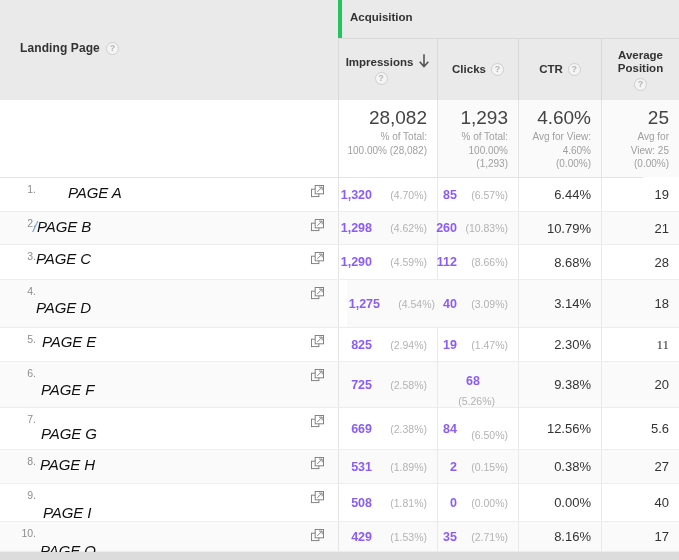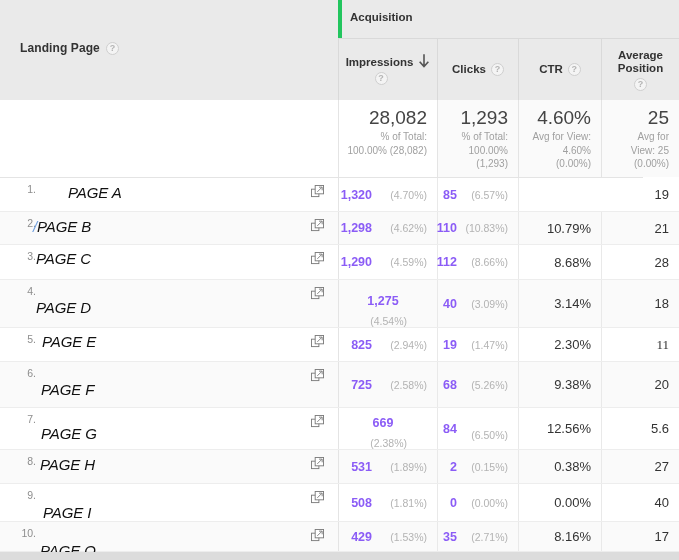--- a/index.html
+++ b/index.html
@@ -353,20 +353,23 @@
         </div>
         <div class="metrics">
           <div class="cell" style="left:0px; width:99px;">
             <span class="val">1,320</span>
             <span class="pct">(4.70%)</span>
           </div>
           <div class="cell" style="left:99px; width:81px;">
             <span class="val">85</span>
             <span class="pct" style="min-width:44px;">(6.57%)</span>
           </div>
+          <div class="cell" style="left:180px; width:83px;">
+            <span class="val plain">6.44%</span>
+          </div>
           <div class="cell" style="left:263px; width:77px;">
             <span class="val plain">19</span>
           </div>
         </div>
       </div>
       <div class="row even" style="top: 34px; height: 33px;">
         <div class="dim-cell">
           <span class="row-index">2.</span>
           <span class="page-label" style="left:33px; top:6px;"><span class="slash">/</span>PAGE B</span>
           <span class="ext-icon"><svg viewBox="0 0 14 14" width="13" height="13">
@@ -375,21 +378,21 @@
               <path d="M6.8 7.4 L11.6 2.6" stroke="currentColor" stroke-width="1" fill="none"></path>
               <path d="M8.6 2.3 L12 2.3 L12 5.7" stroke="currentColor" stroke-width="1" fill="none"></path>
             </svg></span>
         </div>
         <div class="metrics">
           <div class="cell" style="left:0px; width:99px;">
             <span class="val">1,298</span>
             <span class="pct">(4.62%)</span>
           </div>
           <div class="cell" style="left:99px; width:81px;">
-            <span class="val">110</span>
+            <span class="val">260</span>
             <span class="pct" style="min-width:44px;">(10.83%)</span>
           </div>
           <div class="cell" style="left:180px; width:83px;">
             <span class="val plain">10.79%</span>
           </div>
           <div class="cell" style="left:263px; width:77px;">
             <span class="val plain">21</span>
           </div>
         </div>
       </div>
@@ -426,21 +429,21 @@
           <span class="row-index">4.</span>
           <span class="page-label" style="left:36px; top:19px;">PAGE D</span>
           <span class="ext-icon"><svg viewBox="0 0 14 14" width="13" height="13">
               <rect x="0.5" y="4.5" width="8" height="8" fill="none" stroke="currentColor" stroke-width="1"></rect>
               <rect x="4.5" y="0.5" width="9" height="9" fill="#ffffff" stroke="currentColor" stroke-width="1"></rect>
               <path d="M6.8 7.4 L11.6 2.6" stroke="currentColor" stroke-width="1" fill="none"></path>
               <path d="M8.6 2.3 L12 2.3 L12 5.7" stroke="currentColor" stroke-width="1" fill="none"></path>
             </svg></span>
         </div>
         <div class="metrics">
-          <div class="cell" style="left:0px; width:99px;flex-direction:column;">
+          <div class="cell" style="left:8px; width:99px;">
             <span class="val">1,275</span>
             <span class="pct">(4.54%)</span>
           </div>
           <div class="cell" style="left:99px; width:81px;">
             <span class="val">40</span>
             <span class="pct" style="min-width:44px;">(3.09%)</span>
           </div>
           <div class="cell" style="left:180px; width:83px;">
             <span class="val plain">3.14%</span>
           </div>
@@ -486,21 +489,21 @@
               <rect x="4.5" y="0.5" width="9" height="9" fill="#ffffff" stroke="currentColor" stroke-width="1"></rect>
               <path d="M6.8 7.4 L11.6 2.6" stroke="currentColor" stroke-width="1" fill="none"></path>
               <path d="M8.6 2.3 L12 2.3 L12 5.7" stroke="currentColor" stroke-width="1" fill="none"></path>
             </svg></span>
         </div>
         <div class="metrics">
           <div class="cell" style="left:0px; width:99px;">
             <span class="val">725</span>
             <span class="pct">(2.58%)</span>
           </div>
-          <div class="cell" style="left:99px; width:81px;">
+          <div class="cell" style="left:99px; width:81px;flex-direction:column;">
             <span class="val">68</span>
             <span class="pct" style="min-width:44px;">(5.26%)</span>
           </div>
           <div class="cell" style="left:180px; width:83px;">
             <span class="val plain">9.38%</span>
           </div>
           <div class="cell" style="left:263px; width:77px;">
             <span class="val plain">20</span>
           </div>
         </div>
@@ -510,21 +513,21 @@
           <span class="row-index">7.</span>
           <span class="page-label" style="left:41px; top:17px;">PAGE G</span>
           <span class="ext-icon"><svg viewBox="0 0 14 14" width="13" height="13">
               <rect x="0.5" y="4.5" width="8" height="8" fill="none" stroke="currentColor" stroke-width="1"></rect>
               <rect x="4.5" y="0.5" width="9" height="9" fill="#ffffff" stroke="currentColor" stroke-width="1"></rect>
               <path d="M6.8 7.4 L11.6 2.6" stroke="currentColor" stroke-width="1" fill="none"></path>
               <path d="M8.6 2.3 L12 2.3 L12 5.7" stroke="currentColor" stroke-width="1" fill="none"></path>
             </svg></span>
         </div>
         <div class="metrics">
-          <div class="cell" style="left:0px; width:99px;flex-direction:column;">
+          <div class="cell" style="left:0px; width:99px;">
             <span class="val">669</span>
             <span class="pct">(2.38%)</span>
           </div>
           <div class="cell" style="left:99px; width:81px;">
             <span class="val">84</span>
             <span class="pct" style="min-width:44px;margin-top:12px;">(6.50%)</span>
           </div>
           <div class="cell" style="left:180px; width:83px;">
             <span class="val plain">12.56%</span>
           </div>

